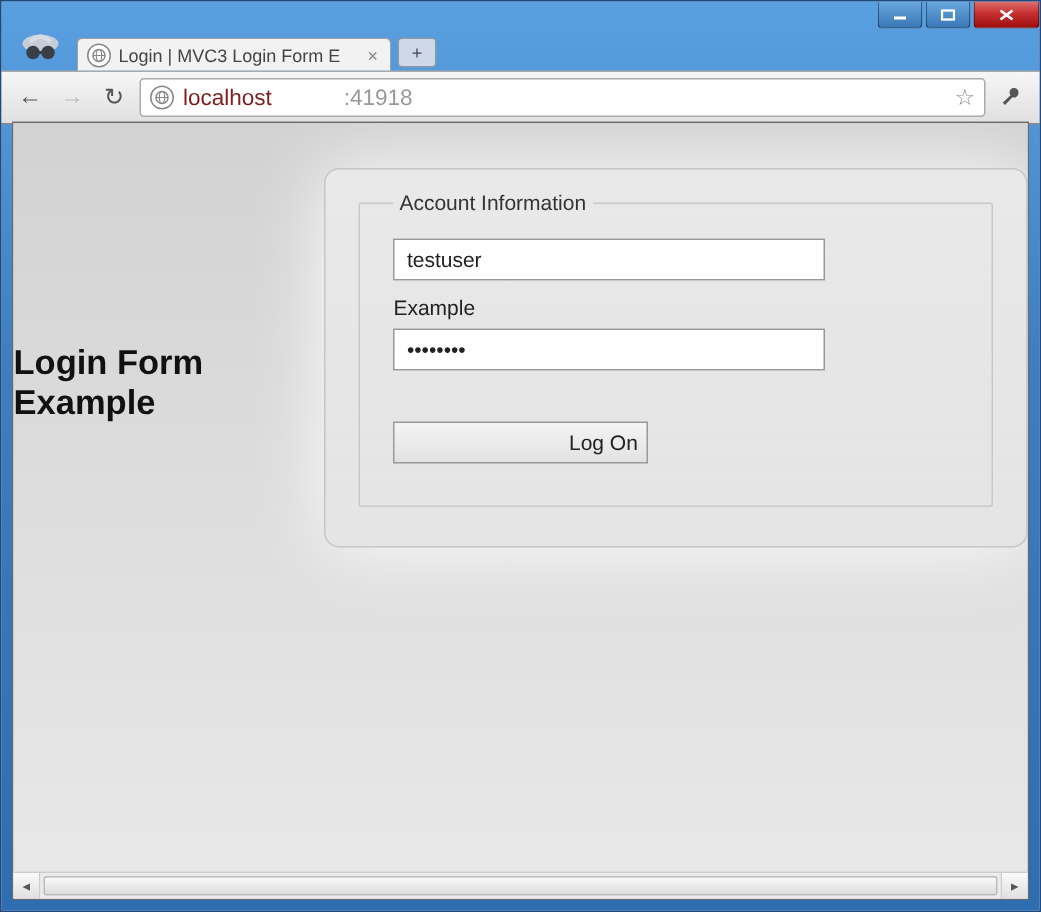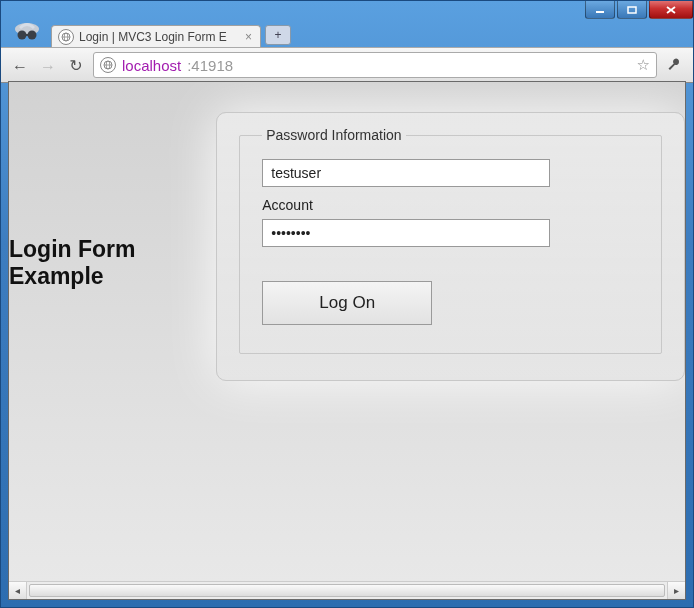--- a/index.html
+++ b/index.html
@@ -153,22 +153,22 @@
     align-items:center;
     padding: 0 6px;
     gap:6px;
     font-size: 15px;
     color:#333;
   }
   .omnibox .globe {
     width:14px;height:14px;border:1px solid #888;border-radius:50%;
     display:flex;align-items:center;justify-content:center;font-size:8px;color:#888;
   }
-  .omnibox .url-host { color:#a21caf; }
-  .omnibox .url-port { color:#999; }
+  .omnibox .url-host { color:#7f1d1d; }
+  .omnibox .url-port { color:#999;margin-left:42px; }
   .omnibox .spacer { flex:1; }
   .omnibox .star { color:#888; font-size:15px; }
   .wrench { width:22px;height:22px;display:flex;align-items:center;justify-content:center;color:#555; }
 
   
   .viewport-wrap {
     position: absolute;
     left: 7px;
     right: 7px;
     top: 80px;
@@ -258,26 +258,27 @@
     background:#fff;
     font-size: 14px;
     padding: 0 8px;
     box-sizing: border-box;
     font-family: Arial, sans-serif;
     color:#222;
   }
   .submit-row { margin-top: 34px; }
   .submit-btn {
     width: 170px;
-    height: 44px;
+    height: 28px;
     background: linear-gradient(#f4f4f4,#e2e2e2);
     border: 1px solid #9a9a9a;
-    font-size: 17px;
+    font-size: 14px;
     color:#222;
     cursor:pointer;
+    text-align:right;
   }
 </style>
 </head>
 <body>
 
 <div class="window">
 
   <div class="titlebar">
     <div class="win-btns">
       <div class="win-btn">
@@ -355,25 +356,25 @@
     </div>
   </div>
 
   <div class="viewport-wrap">
     <div class="viewport">
       <div class="page">
         <h1 class="page-title">Login Form Example</h1>
 
         <div class="panel">
           <fieldset>
-            <legend>Password Information</legend>
+            <legend>Account Information</legend>
 
             <input class="text-input" type="text" value="testuser" style="">
 
-            <label class="field-label">Account</label>
+            <label class="field-label">Example</label>
             <input class="text-input" type="password" value="password" style="">
 
             <div class="submit-row">
               <button class="submit-btn">Log On</button>
             </div>
           </fieldset>
         </div>
       </div>
     </div>
 

